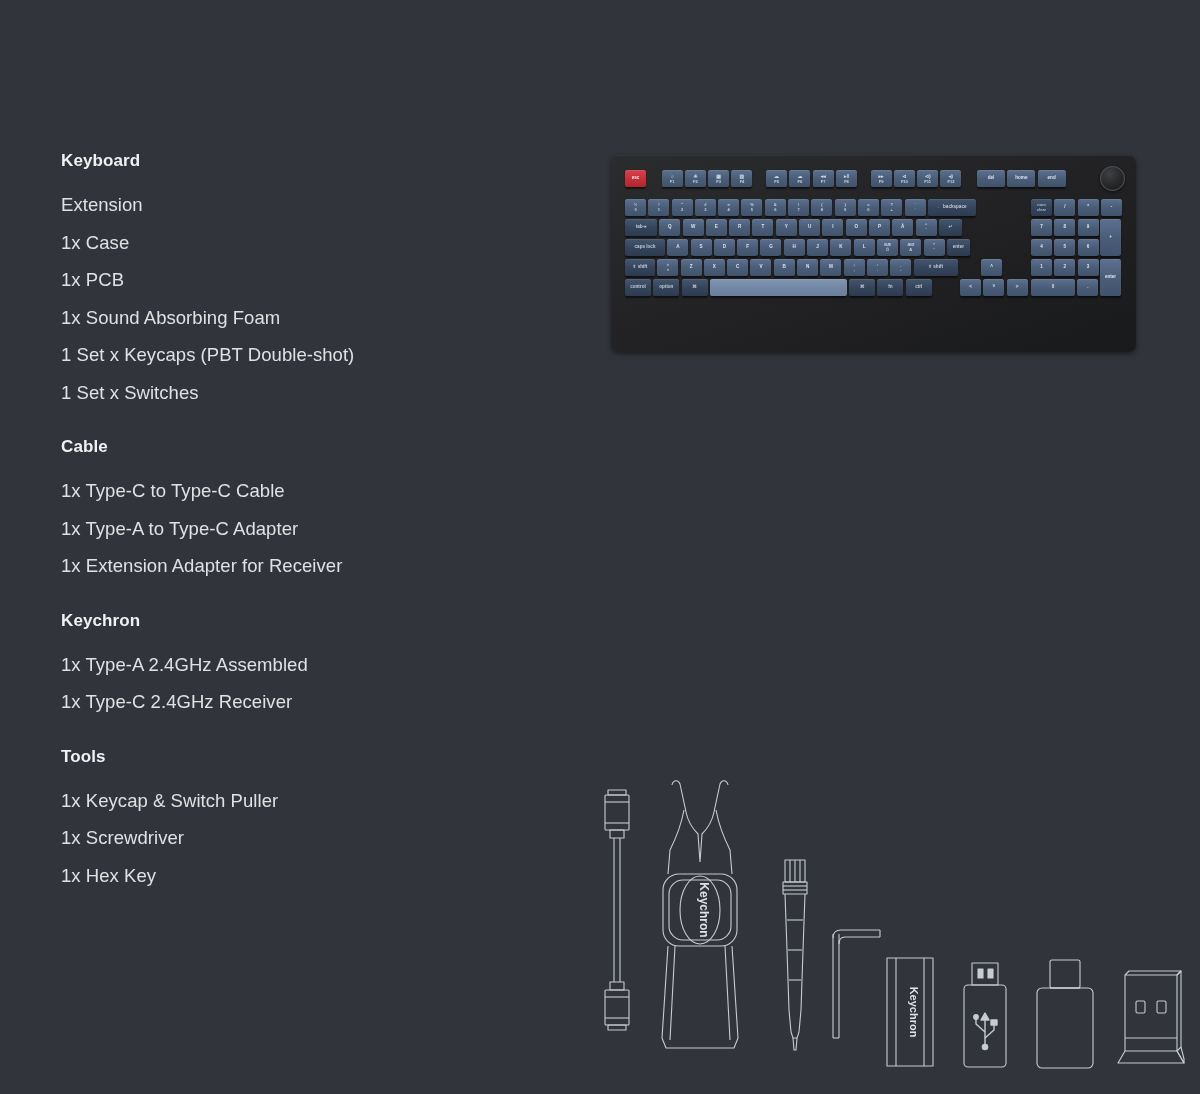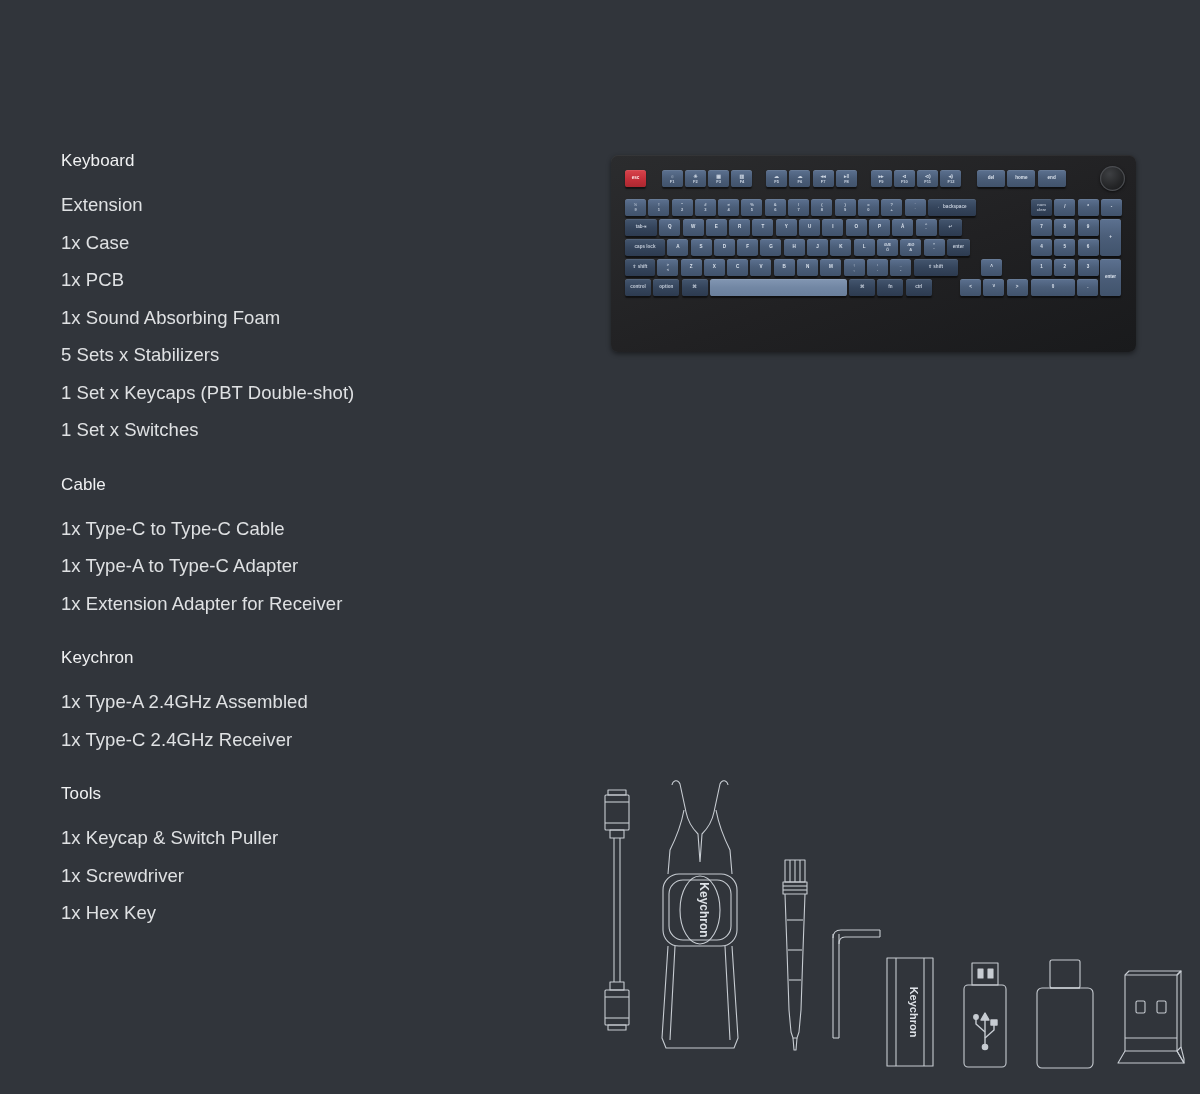--- a/index.html
+++ b/index.html
@@ -26,21 +26,21 @@
   
   .spec-col {
     position: absolute;
     left: 61px; top: 152px;
     width: 470px;
   }
   .sec { margin-bottom: 0; }
   .sec + .sec { margin-top: 27px; }
   .sec-title {
     font-size: 17px;
-    font-weight: 400;
+    font-weight: 700;
     color: #f0f1f2;
     line-height: 1.0;
     margin-bottom: 17px;
     letter-spacing: 0.1px;
   }
   .sec-item {
     font-size: 18.5px;
     font-weight: 400;
     color: #dfe1e3;
     line-height: 37.5px;
@@ -126,21 +126,20 @@
 
 
   <div class="spec-col">
 
     <div class="sec">
       <div class="sec-title">Keyboard</div>
       <div class="sec-item">Extension</div>
       <div class="sec-item">1x Case</div>
       <div class="sec-item">1x PCB</div>
       <div class="sec-item">1x Sound Absorbing Foam</div>
-      <div class="sec-item">5 Sets x Stabilizers</div>
       <div class="sec-item">1 Set x Keycaps (PBT Double-shot)</div>
       <div class="sec-item">1 Set x Switches</div>
     </div>
 
     <div class="sec">
       <div class="sec-title">Cable</div>
       <div class="sec-item">1x Type-C to Type-C Cable</div>
       <div class="sec-item">1x Type-A to Type-C Adapter</div>
       <div class="sec-item">1x Extension Adapter for Receiver</div>
     </div>

